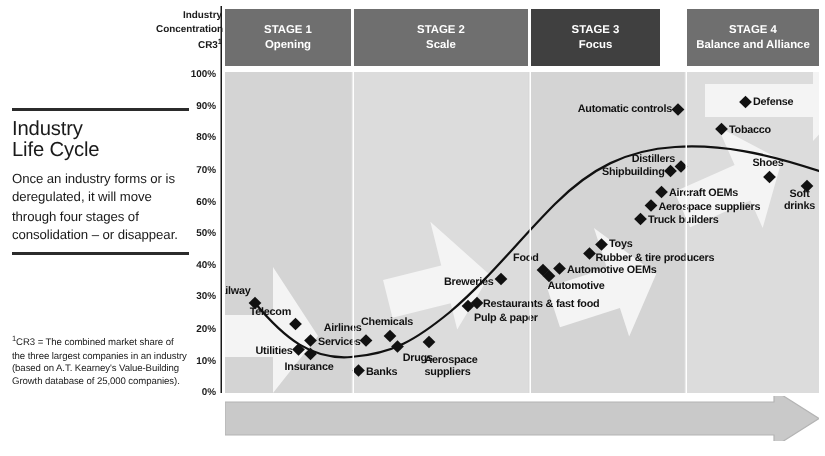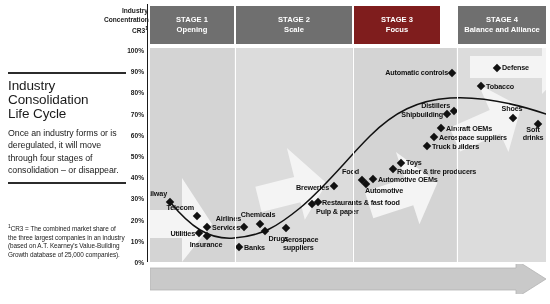--- a/index.html
+++ b/index.html
@@ -176,21 +176,20 @@
 </style>
 </head>
 <body>
 
 <div id="root">
 
   <div id="left-panel">
     <div class="rule"></div>
     <div id="chart-title">
       <span>Industry</span>
-      <span>Consolidation</span>
       <span>Life Cycle</span>
     </div>
     <div id="chart-desc">Once an industry forms or is deregulated, it will move through four stages of consolidation – or disappear.</div>
     <div class="rule"></div>
   </div>
 
   <div id="footnote">
     <sup>1</sup><span>CR3 = The combined market share of the three largest companies in an industry (based on A.T. Kearney's Value-Building Growth database of 25,000 companies).</span>
   </div>
 
@@ -216,21 +215,21 @@
 
   <div id="stage-band">
       <div class="stage-box" style="left: 0px; width: 84px; background: rgb(111, 111, 111);">
         <span class="s-num">STAGE 1</span>
         <span class="s-name">Opening</span>
       </div>
       <div class="stage-box" style="left: 86px; width: 116px; background: rgb(111, 111, 111);">
         <span class="s-num">STAGE 2</span>
         <span class="s-name">Scale</span>
       </div>
-      <div class="stage-box" style="left: 204px; width: 86px; background: #7f1d1d;">
+      <div class="stage-box" style="left: 204px; width: 86px; background: #404040;">
         <span class="s-num">STAGE 3</span>
         <span class="s-name">Focus</span>
       </div>
       <div class="stage-box" style="left: 308px; width: 88px; background: rgb(111, 111, 111);">
         <span class="s-num">STAGE 4</span>
         <span class="s-name">Balance and Alliance</span>
       </div>
     </div>
 
   <div id="plot">

